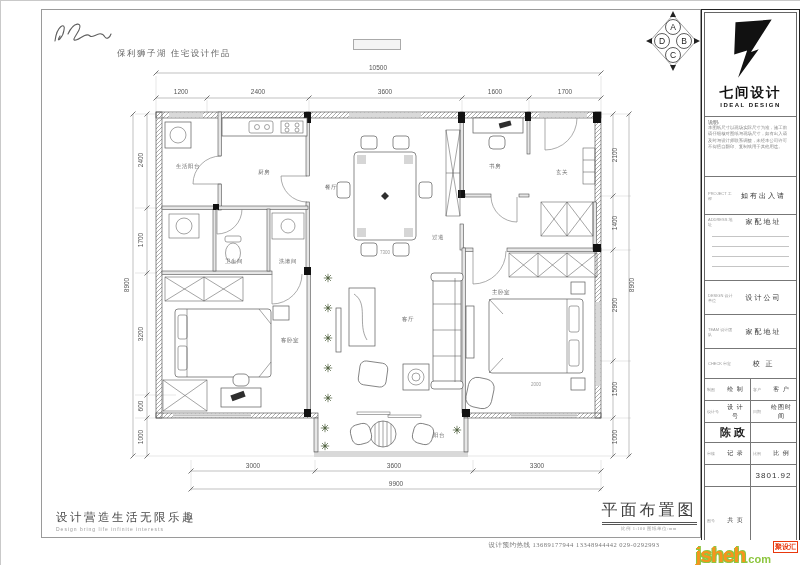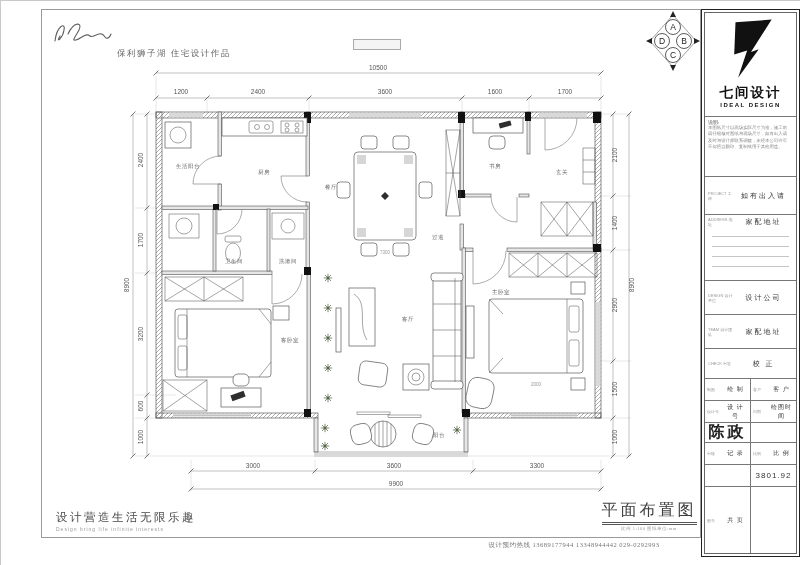--- a/index.html
+++ b/index.html
@@ -46,21 +46,21 @@
   .tbRow .lb{font-size:4px;color:#999;width:26px;flex:none;letter-spacing:0;}
   .tbRow .val{font-size:7px;color:#333;letter-spacing:2px;flex:1;text-align:center;}
   .ruled{height:66px;flex-direction:column;justify-content:flex-start;align-items:stretch;padding-top:2px;}
   .ruled .top{display:flex;align-items:center;}
   .rline{border-bottom:0.5px solid #c5c5c5;height:9px;margin:0 4px;}
   .tbGrid{display:flex;align-items:stretch;padding:0;}
   .cell{flex:1;display:flex;align-items:center;padding:0 2px;overflow:hidden;}
   .cell + .cell{border-left:1px solid #777;}
   .cell .lb{font-size:4px;color:#999;width:16px;flex:none;}
   .cell .val{font-size:6px;color:#333;flex:1;text-align:center;letter-spacing:1px;}
-  .stampTxt{font-size:16px;font-weight:bold;color:#222;letter-spacing:3px;text-align:center;flex:1;}
+  .stampTxt{font-size:11px;font-weight:bold;color:#222;letter-spacing:3px;text-align:right;flex:1;}
   .dateTxt{font-size:8px;color:#333;letter-spacing:1px;text-align:center;flex:1;}
   
   #slogan{left:55px;top:509px;}
   #sloganCn{font-size:11.5px;color:#4a4a4a;letter-spacing:2.5px;}
   #sloganEn{font-size:5px;color:#9a9a9a;letter-spacing:1px;margin-top:1px;}
   #dtitle{left:594px;top:499px;width:108px;text-align:center;}
   #dtitleMain{display:inline-block;font-size:16px;color:#3d3d3d;letter-spacing:3px;border-bottom:3px double #555;padding-bottom:1px;}
   #dtitleNote{font-size:4.5px;color:#999;margin-top:1px;letter-spacing:0.5px;}
   #contact{left:440px;top:540px;width:266px;text-align:center;font-size:6.5px;color:#777;letter-spacing:0.5px;}
   
@@ -448,14 +448,19 @@
     <div id="sloganEn">Design bring life infinite interests</div>
   </div>
 
   <div id="dtitle" class="abs">
     <span id="dtitleMain" class="cjk">平面布置图</span>
     <div id="dtitleNote" class="cjk">比例 1:100  图纸单位:mm</div>
   </div>
 
   <div id="contact" class="abs cjk">设计预约热线 13689177944 13348944442 029-0292993</div>
 
+  <div id="wm" class="abs">
+    <span id="wmSite">jsheh</span>
+    <span id="wmTld">.com</span>
+    <span id="wmBadge" class="cjk">聚设汇</span>
+  </div>
 
 </div>
 
 </body></html>

